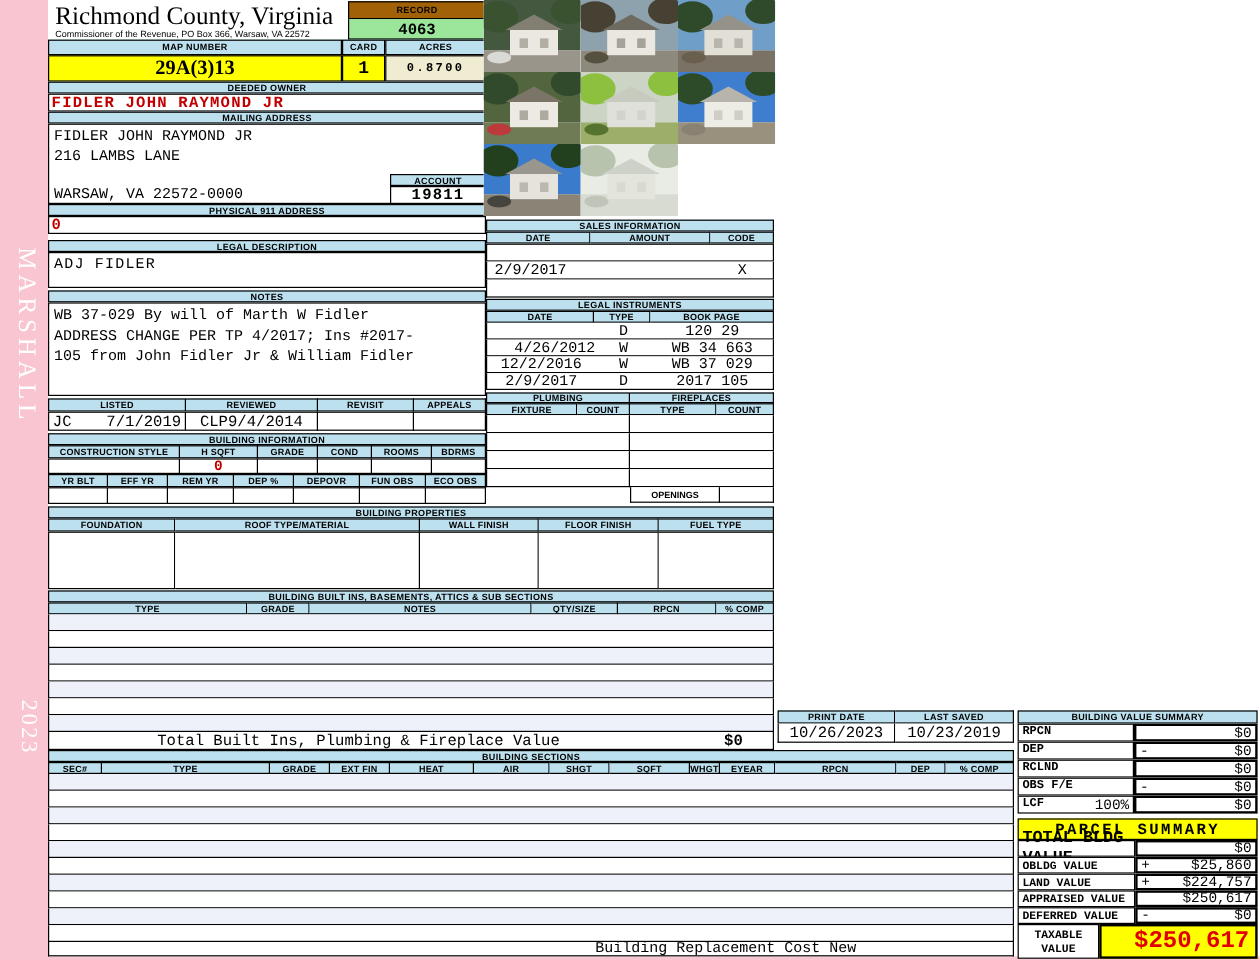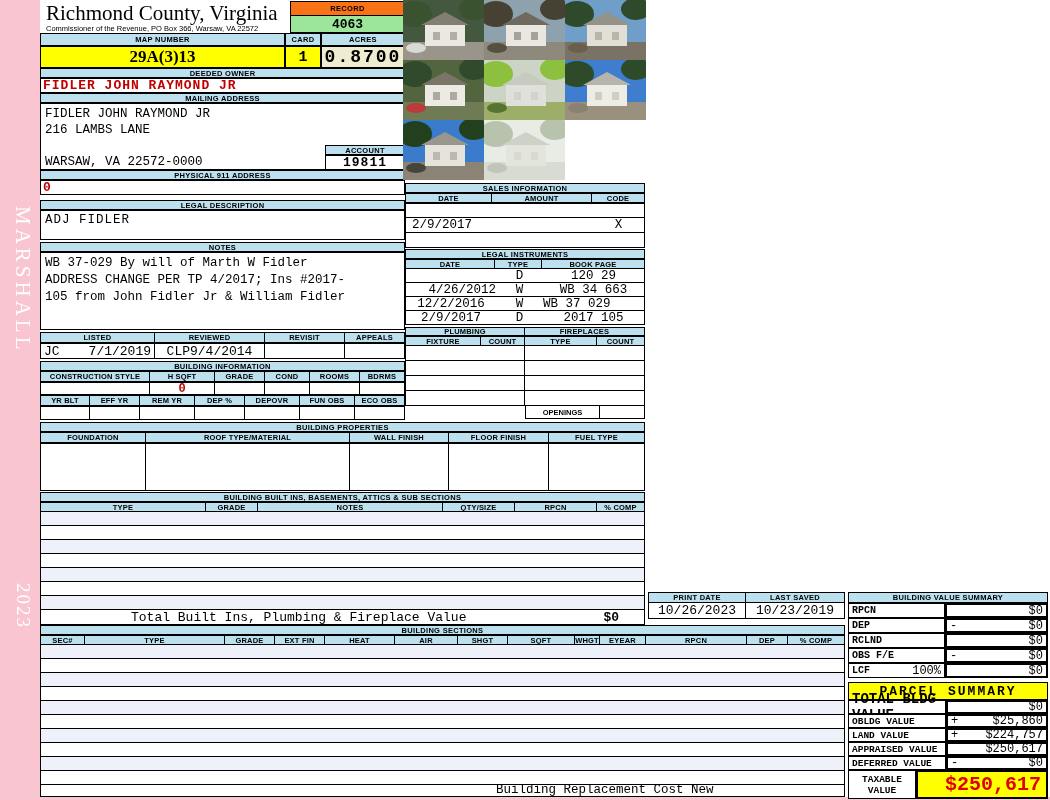--- a/index.html
+++ b/index.html
@@ -40,29 +40,29 @@
   <div class="abs" style="left:0;top:0;width:40px;height:800px;background:#f8c5d0">
     <div class="abs sidebar-text" style="left:5px;top:165px;width:30px;height:230px;font-size:21px">MARSHALL</div>
     <div class="abs sidebar-text" style="left:6px;top:568px;width:28px;height:75px;font-size:19px;letter-spacing:2px">2023</div>
   </div>
 
   <div class="abs" style="left:46px;top:2px;width:244px">
     <div style="font-family:'Liberation Serif',serif;font-size:21px;line-height:22px;white-space:nowrap">Richmond County, Virginia</div>
     <div style="font-size:7.5px;border-bottom:1px solid #000;padding-bottom:1px;white-space:nowrap">Commissioner of the Revenue, PO Box 366, Warsaw, VA 22572</div>
   </div>
 
-  <div class="abs hbar" style="left:290px;top:1px;width:115px;height:15px;background:#f97316">RECORD</div>
+  <div class="abs hbar" style="left:290px;top:1px;width:115px;height:15px;background:#a16207">RECORD</div>
   <div class="abs box center mono b" style="left:290px;top:16px;width:115px;height:17px;background:#9ce69c;border-top:0;font-size:13px">4063</div>
 
   <div class="abs hbar" style="left:40px;top:33px;width:245px;height:13px">MAP NUMBER</div>
   <div class="abs hbar" style="left:285px;top:33px;width:36px;height:13px">CARD</div>
   <div class="abs hbar" style="left:321px;top:33px;width:84px;height:13px">ACRES</div>
   <div class="abs box center b" style="left:40px;top:46px;width:245px;height:22px;background:#ffff00;font-family:'Liberation Serif',serif;font-size:17px">29A(3)13</div>
   <div class="abs box center mono b" style="left:285px;top:46px;width:36px;height:22px;background:#ffff00;font-size:15px">1</div>
-  <div class="abs box center mono b" style="left:321px;top:46px;width:84px;height:22px;background:#f0ecd2;font-size:18px;letter-spacing:2px">0.8700</div>
+  <div class="abs box center mono b" style="left:321px;top:46px;width:84px;height:22px;background:#f0ecd2;font-size:10px;letter-spacing:2px">0.8700</div>
 
   <div class="abs hbar" style="left:40px;top:68px;width:365px;height:10px">DEEDED OWNER</div>
   <div class="abs box mono b red" style="left:40px;top:78px;width:365px;height:15px;font-size:13px;letter-spacing:1px;display:flex;align-items:center;padding-left:2px">FIDLER JOHN RAYMOND JR</div>
 
   <div class="abs hbar" style="left:40px;top:93px;width:365px;height:10px">MAILING ADDRESS</div>
   <div class="abs box mono" style="left:40px;top:103px;width:365px;height:67px;font-size:12.5px;line-height:16px;padding:2px 0 0 4px">
     <div style="min-height:16px">FIDLER JOHN RAYMOND JR</div>
     <div style="min-height:16px">216 LAMBS LANE</div>
     <div style="min-height:16px"></div>
     <div style="min-height:16px">WARSAW, VA 22572-0000</div>
@@ -261,21 +261,21 @@
     <div style="width:101px;text-align:center">120 29</div>
   </div>
   <div class="abs box row mono" style="left:405px;top:283px;width:240px;height:14px;font-size:12.5px;align-items:center;border-top:0">
     <div style="width:90px;text-align:right">4/26/2012</div>
     <div style="width:47px;text-align:center">W</div>
     <div style="width:101px;text-align:center">WB 34 663</div>
   </div>
   <div class="abs box row mono" style="left:405px;top:297px;width:240px;height:14px;font-size:12.5px;align-items:center;border-top:0">
     <div style="width:90px;text-align:center">12/2/2016</div>
     <div style="width:47px;text-align:center">W</div>
-    <div style="width:101px;">WB 37 029</div>
+    <div style="width:101px;text-align:center">WB 37 029</div>
   </div>
   <div class="abs box row mono" style="left:405px;top:311px;width:240px;height:14px;font-size:12.5px;align-items:center;border-top:0">
     <div style="width:90px;text-align:center">2/9/2017</div>
     <div style="width:47px;text-align:center">D</div>
     <div style="width:101px;text-align:center">2017 105</div>
   </div>
 
   <div class="abs row" style="left:405px;top:327px;width:240px;height:9px">
     <div class="hcell" style="width:120px">PLUMBING</div>
     <div class="hcell" style="width:120px">FIREPLACES</div>

